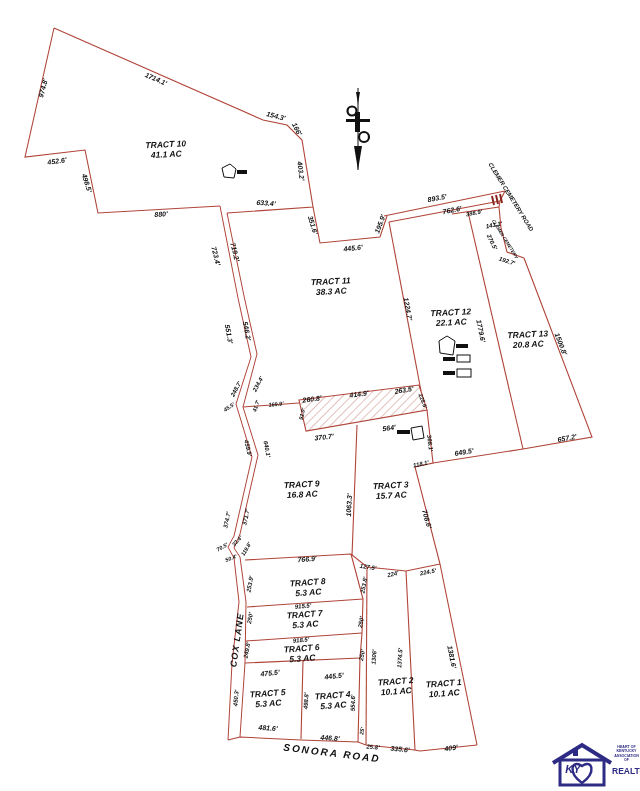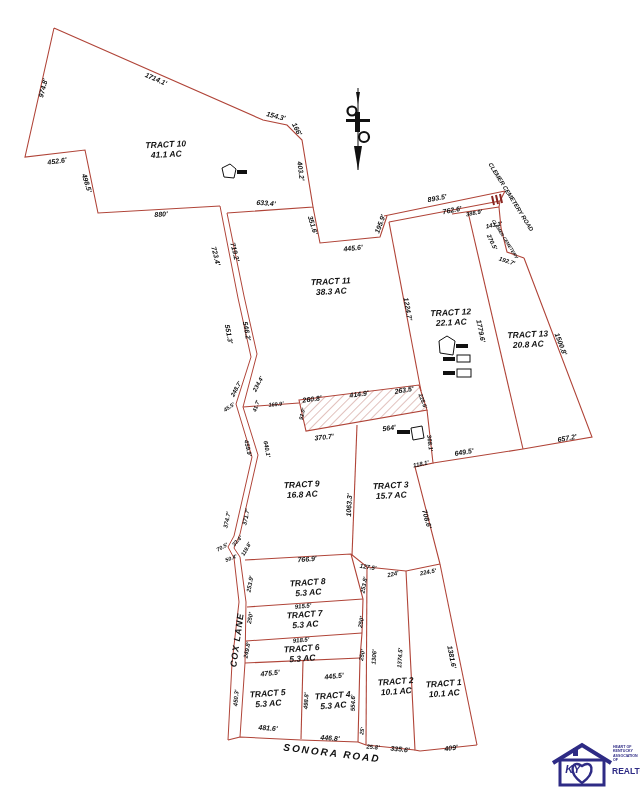--- a/index.html
+++ b/index.html
@@ -5,21 +5,21 @@
   html,body{margin:0;padding:0;background:#ffffff;}
   #plat{position:relative;width:640px;height:791px;background:#ffffff;overflow:hidden;
         font-family:"Liberation Sans",sans-serif;}
   #plat svg{position:absolute;left:0;top:0;}
   .dim{position:absolute;font-style:italic;font-weight:bold;color:#111;
        font-size:7px;white-space:nowrap;transform-origin:center;}
   .tract{position:absolute;font-style:italic;font-weight:bold;color:#111;
          text-align:center;line-height:1.15;transform-origin:center;font-size:8.5px;white-space:nowrap;}
   .road{position:absolute;font-style:italic;font-weight:bold;color:#111;
         white-space:nowrap;transform-origin:center;}
-  .logo-text{position:absolute;color:#2e2b85;font-weight:bold;line-height:1.25;}
+  .logo-text{position:absolute;color:#2e2b85;font-weight:bold;line-height:1.25;text-align:center;}
 </style>
 </head>
 <body>
 
 <div id="plat">
 
   <svg width="640" height="791" viewBox="0 0 640 791">
     <defs>
       <pattern id="hatch" width="6" height="6" patternUnits="userSpaceOnUse" patternTransform="rotate(45)">
         <line x1="0" y1="0" x2="0" y2="6" stroke="#c4837c" stroke-width="1"></line>

